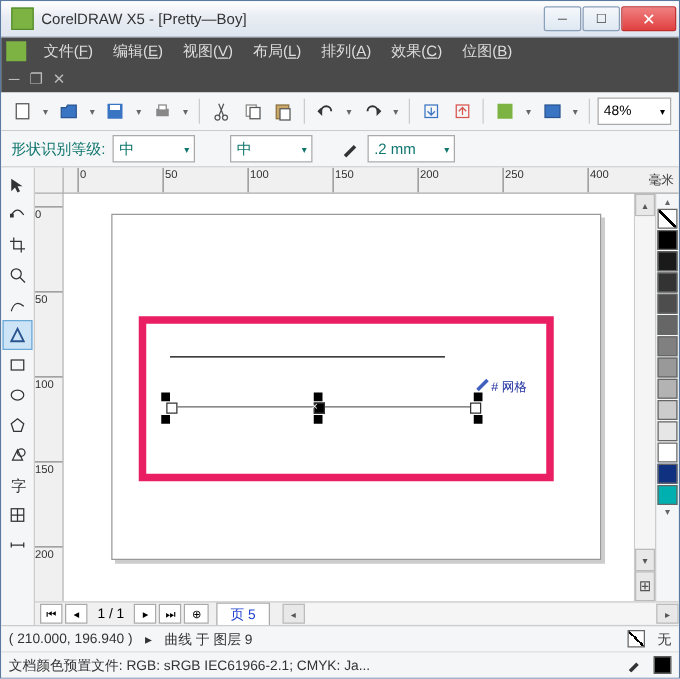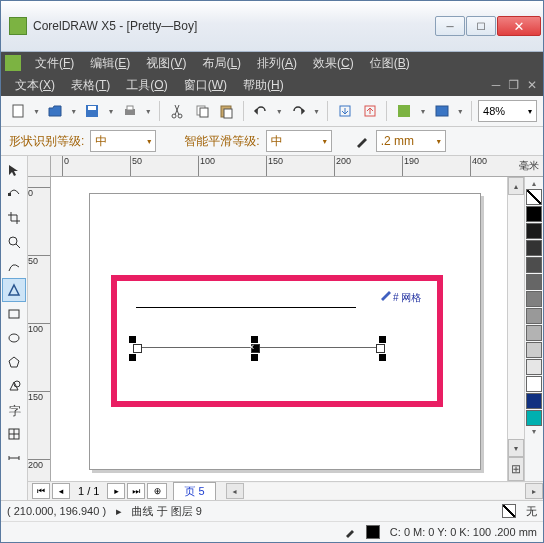--- a/index.html
+++ b/index.html
@@ -1,54 +1,54 @@
 <!DOCTYPE html>
 <html><head>
 <meta charset="utf-8">
 <style>
 body{margin:0;font-family:"Microsoft YaHei",SimSun,sans-serif;font-size:11px;background:#fff;overflow:hidden}
 .window{width:544px;height:543px;border:1px solid #5a7aa0;background:#fff;display:flex;flex-direction:column;box-sizing:border-box}
-.titlebar{height:28px;background:linear-gradient(#fff,#e8ecf3 45%,#dfe6ef);display:flex;align-items:center;padding:11px 2px;border-bottom:1px solid #a8b8cc}
+.titlebar{height:28px;background:linear-gradient(#fff,#e8ecf3 45%,#dfe6ef);display:flex;align-items:center;padding:0 2px;border-bottom:1px solid #a8b8cc}
 .app-icon{width:16px;height:16px;background:#7cb342;border:1px solid #558b2f;margin:0 6px}
 .title-text{flex:1;color:#333;font-size:12px}
 .win-btns{display:flex;gap:1px}
 .win-btn{width:28px;height:18px;border:1px solid #8aa0b8;background:linear-gradient(#f5f8fc,#dfe8f2);border-radius:2px;display:flex;align-items:center;justify-content:center;font-size:10px;color:#444}
 .win-close{width:42px;background:linear-gradient(#f08080,#e04040);border-color:#c03030;color:#fff;font-size:13px}
 .menubar{height:22px;background:#4a4a4a;display:flex;align-items:center;padding:0 4px;color:#ddd;font-size:12px}
 .menubar2{height:22px;background:#4a4a4a;display:flex;align-items:center;justify-content:space-between;padding:0 6px;color:#ddd;font-size:12px}
 .menu-item{padding:0 8px;cursor:default}
 .menu-item u{text-decoration:underline}
 .doc-icon{width:16px;height:16px;background:#7cb342;margin-right:6px}
 .sub-ctrls{display:flex;align-items:center;gap:8px;color:#bbb;font-size:12px}
 .toolbar{height:30px;background:#f5f6f7;border-bottom:1px solid #ccc;display:flex;align-items:center;padding:0 6px;gap:3px}
 .tb-btn{width:22px;height:22px;display:flex;align-items:center;justify-content:center;border-radius:2px}
 .tb-sep{width:1px;height:20px;background:#ccc;margin:0 3px}
 .tb-dd{width:10px;display:flex;align-items:center;justify-content:center;color:#666;font-size:8px}
 .zoom-sel{width:50px;height:20px;border:1px solid #aaa;background:#fff;display:flex;align-items:center;padding:0 4px;font-size:11px;justify-content:space-between}
-.propbar{height:28px;background:#f5f6f7;border-bottom:1px solid #ccc;display:flex;align-items:center;padding:0 8px;gap:6px;font-size:12px;color:#a16207}
+.propbar{height:28px;background:#f5f6f7;border-bottom:1px solid #ccc;display:flex;align-items:center;padding:0 8px;gap:6px;font-size:12px;color:#0f766e}
 .prop-sel{width:56px;height:20px;border:1px solid #aaa;background:#fff;display:flex;align-items:center;justify-content:space-between;padding:0 4px}
 .work{flex:1;display:flex;position:relative;overflow:hidden}
 .toolbox{width:26px;background:#f5f6f7;border-right:1px solid #ccc;display:flex;flex-direction:column;padding-top:2px}
 .tool{width:24px;height:24px;display:flex;align-items:center;justify-content:center;margin:0 auto}
 .tool.active{background:#cde4f7;border:1px solid #6aa8d8;width:22px;height:22px}
 .canvas-area{flex:1;display:flex;flex-direction:column;position:relative}
 .ruler-corner{position:absolute;left:0;top:0;width:22px;height:20px;background:#f0f0f0;border-right:1px solid #aaa;border-bottom:1px solid #aaa;z-index:2}
 .hruler{height:20px;background:#f0f0f0;border-bottom:1px solid #aaa;margin-left:22px;position:relative;overflow:hidden;font-size:9px;color:#333}
 .hruler .tick{position:absolute;top:0;height:100%;border-left:1px solid #888;padding-left:1px;line-height:10px}
 .body-row{flex:1;display:flex;overflow:hidden}
 .vruler{width:22px;background:#f0f0f0;border-right:1px solid #aaa;position:relative;font-size:9px;color:#333}
 .vruler .tick{position:absolute;left:0;width:100%;border-top:1px solid #888;line-height:9px;padding-top:1px;text-align:left}
 .canvas{flex:1;background:#fff;position:relative;overflow:hidden}
 .page{position:absolute;left:38px;top:16px;width:390px;height:275px;background:#fff;border:1px solid #999;box-shadow:3px 3px 0 #ccc}
 .highlight{position:absolute;left:60px;top:98px;width:320px;height:120px;border:6px solid #e91e63}
 .line1{position:absolute;left:85px;top:130px;width:220px;height:1px;background:#000}
 .line2{position:absolute;left:82px;top:170px;width:250px;height:1px;background:#666}
 .handle{position:absolute;width:7px;height:7px;background:#000}
 .node{position:absolute;width:7px;height:7px;border:1px solid #333;background:#fff}
-.pen-hint{position:absolute;left:328px;top:110px;font-size:10px;color:#2030a0}
+.pen-hint{position:absolute;left:328px;top:144px;font-size:10px;color:#2030a0}
 .vscroll{width:16px;background:#f0f0f0;border-left:1px solid #ccc;display:flex;flex-direction:column}
 .sbtn{height:16px;background:#e8e8e8;border:1px solid #bbb;display:flex;align-items:center;justify-content:center;font-size:8px;color:#555}
 .strack{flex:1;background:#f5f5f5}
 .palette{width:18px;background:#f5f6f7;border-left:1px solid #ccc;display:flex;flex-direction:column;align-items:center;padding-top:2px;gap:1px}
 .swatch{width:14px;height:14px;border:1px solid #666}
 .sw-none{background:#fff;position:relative}
 .sw-none::after{content:"";position:absolute;left:0;top:0;right:0;bottom:0;background:linear-gradient(to top right,transparent 45%,#000 45%,#000 55%,transparent 55%)}
 .hscroll-row{height:18px;display:flex;background:#f0f0f0;border-top:1px solid #ccc;align-items:center;font-size:11px}
 .page-nav{display:flex;align-items:center;gap:2px;padding:0 4px}
 .pn-btn{width:16px;height:14px;border:1px solid #aaa;background:#fff;display:flex;align-items:center;justify-content:center;font-size:9px}
@@ -77,27 +77,20 @@
     <span class="menu-item"><span>文件</span>(<u>F</u>)</span>
     <span class="menu-item"><span>编辑</span>(<u>E</u>)</span>
     <span class="menu-item"><span>视图</span>(<u>V</u>)</span>
     <span class="menu-item"><span>布局</span>(<u>L</u>)</span>
     <span class="menu-item"><span>排列</span>(<u>A</u>)</span>
     <span class="menu-item"><span>效果</span>(<u>C</u>)</span>
     <span class="menu-item"><span>位图</span>(<u>B</u>)</span>
   </div>
 
   <div class="menubar2">
-    <div style="display:flex">
-      <span class="menu-item"><span>文本</span>(<u>X</u>)</span>
-      <span class="menu-item"><span>表格</span>(<u>T</u>)</span>
-      <span class="menu-item"><span>工具</span>(<u>O</u>)</span>
-      <span class="menu-item"><span>窗口</span>(<u>W</u>)</span>
-      <span class="menu-item"><span>帮助</span>(<u>H</u>)</span>
-    </div>
     <div class="sub-ctrls">
       <span>─</span>
       <span>❐</span>
       <span>✕</span>
     </div>
   </div>
 
   <div class="toolbar">
     <div class="tb-btn">
         <svg width="16" height="16">
@@ -191,21 +184,20 @@
       </div>
   </div>
 
   <div class="propbar">
     <span>形状识别等级:</span>
     <div class="prop-sel">
         <span>中</span>
         <span style="font-size:8px">▾</span>
       </div>
     <span style="width:16px"></span>
-    <span>智能平滑等级:</span>
     <div class="prop-sel">
         <span>中</span>
         <span style="font-size:8px">▾</span>
       </div>
     <span style="width:10px"></span>
     <span>
         <svg width="16" height="16">
           <path d="M3 13l8-8 2 2-8 8z" fill="#333"></path>
         </svg>
       </span>
@@ -289,21 +281,21 @@
     </div>
 
     <div class="canvas-area">
       <div class="ruler-corner"></div>
       <div class="hruler">
         <div class="tick" style="left:12px">0</div>
         <div class="tick" style="left:80px">50</div>
         <div class="tick" style="left:148px">100</div>
         <div class="tick" style="left:216px">150</div>
         <div class="tick" style="left:284px">200</div>
-        <div class="tick" style="left:352px">190</div>
+        <div class="tick" style="left:352px">250</div>
         <div class="tick" style="left:420px">400</div>
         <span style="position:absolute;right:4px;top:3px;font-size:10px">毫米</span>
       </div>
       <div class="body-row">
         <div class="vruler">
           <div class="tick" style="top:10px">0</div>
           <div class="tick" style="top:78px">50</div>
           <div class="tick" style="top:146px">100</div>
           <div class="tick" style="top:214px">150</div>
           <div class="tick" style="top:282px">200</div>
@@ -376,22 +368,22 @@
 
   <div class="status1">
     <span>( 210.000, 196.940 )</span>
     <span>▸</span>
     <span>曲线 于 图层 9</span>
     <span style="flex:1"></span>
     <span><span class="swatch sw-none" style="display:inline-block;width:12px;height:12px;vertical-align:middle"></span></span>
     <span>无</span>
   </div>
   <div class="status2">
+    <span>文档颜色预置文件: RGB: sRGB IEC61966-2.1; CMYK: Ja...</span>
     <span style="flex:1"></span>
     <span>
         <svg width="12" height="12">
           <path d="M2 10l6-6 2 2-6 6z" fill="#333"></path>
         </svg>
       </span>
     <span class="swatch" style="display:inline-block;width:12px;height:12px;background:#000;vertical-align:middle"></span>
-    <span>C: 0 M: 0 Y: 0 K: 100  .200 mm</span>
   </div>
 </div>
 
 </body></html>

